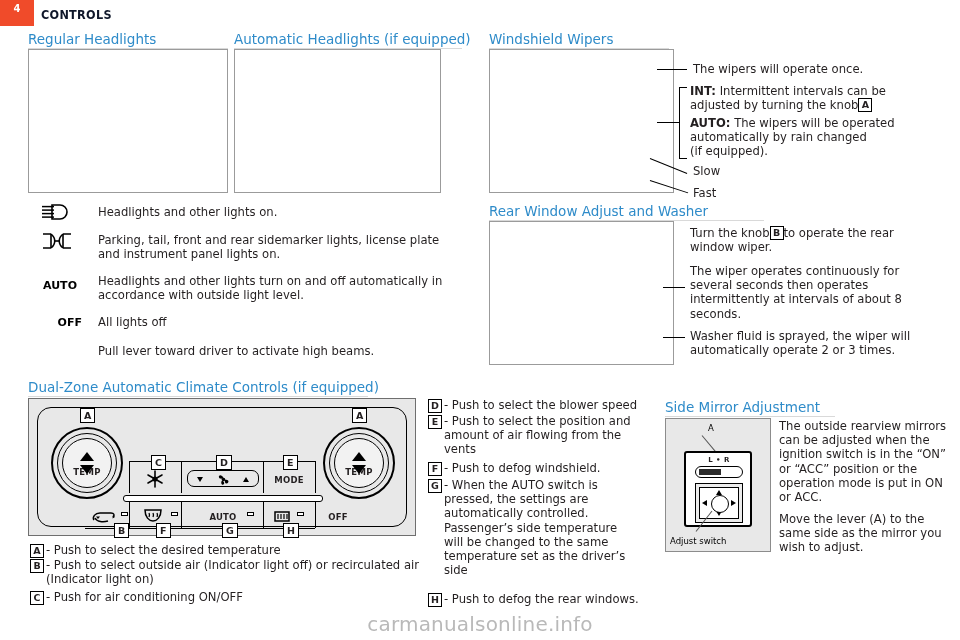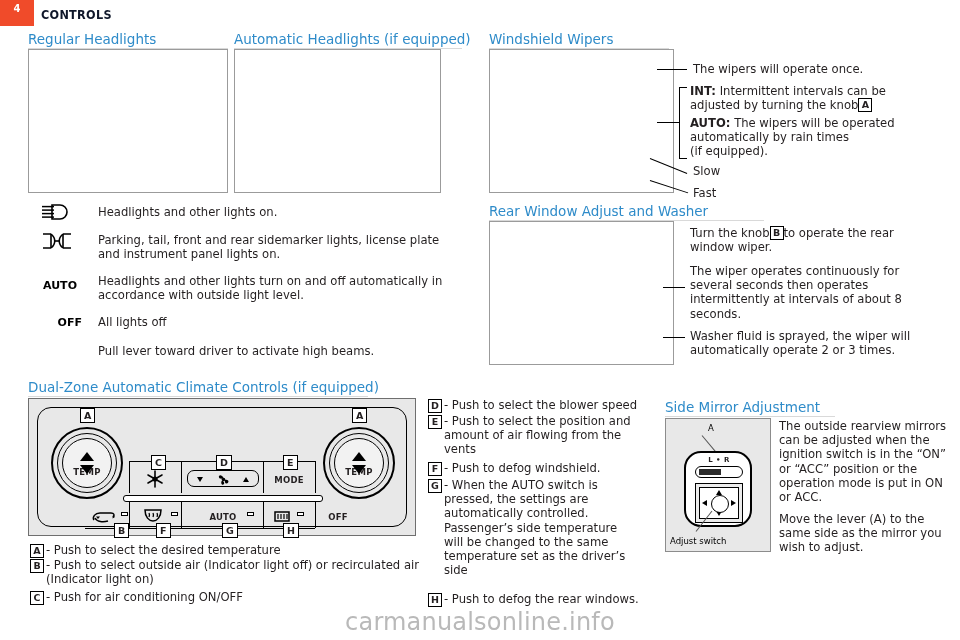--- a/index.html
+++ b/index.html
@@ -231,21 +231,21 @@
     width: 106px; height: 134px;
     background: #e8e8e8;
     border: 1px solid #8c8c8c;
     box-sizing: border-box;
   }
   .msw-body {
     position: absolute;
     left: 18px; top: 32px;
     width: 68px; height: 76px;
     border: 2px solid #000;
-    border-radius: 17px;
+    border-radius: 3px;
     background: #ffffff;
     box-sizing: border-box;
   }
   .msw-lr {
     position: absolute;
     left: 9px; top: 13px;
     width: 48px; height: 12px;
     border: 1.6px solid #000;
     border-radius: 6px;
     background: #fff;
@@ -301,21 +301,21 @@
     font-size: 8.5px;
     color: #000;
   }
 
   
   .watermark {
     position: absolute;
     left: 0; right: 0;
     bottom: 4px;
     text-align: center;
-    font-size: 24px;
+    font-size: 20px;
     color: #b9b9b9;
     letter-spacing: .2px;
     font-family: "DejaVu Sans", "Liberation Sans", sans-serif;
   }
 </style>
 </head>
 <body>
 
 <div class="page">
 
@@ -373,21 +373,21 @@
 
   <div class="btxt" style="left:690px; top:84px; width:230px;">
     <b>INT:</b>
     <span>Intermittent intervals can be</span><br>
     <span>adjusted by turning the knob</span><span class="bx">A</span>
   </div>
 
   <div class="btxt" style="left:690px; top:116px; width:235px;">
     <b>AUTO:</b>
     <span>The wipers will be operated</span><br>
-    <span>automatically by rain times</span><br>
+    <span>automatically by rain changed</span><br>
     <span>(if equipped).</span>
   </div>
 
   <div class="ln ln-d" style="left:650px; top:158px; width:40px; transform:rotate(22deg);"></div>
   <div class="btxt" style="left:693px; top:164px; width:120px;">Slow</div>
 
   <div class="ln ln-d" style="left:650px; top:180px; width:40px; transform:rotate(18deg);"></div>
   <div class="btxt" style="left:693px; top:186px; width:120px;">Fast</div>
 
   <div class="sec-head ruled" style="left:489px; top:203px; width:275px;">Rear Window Adjust and Washer</div>

